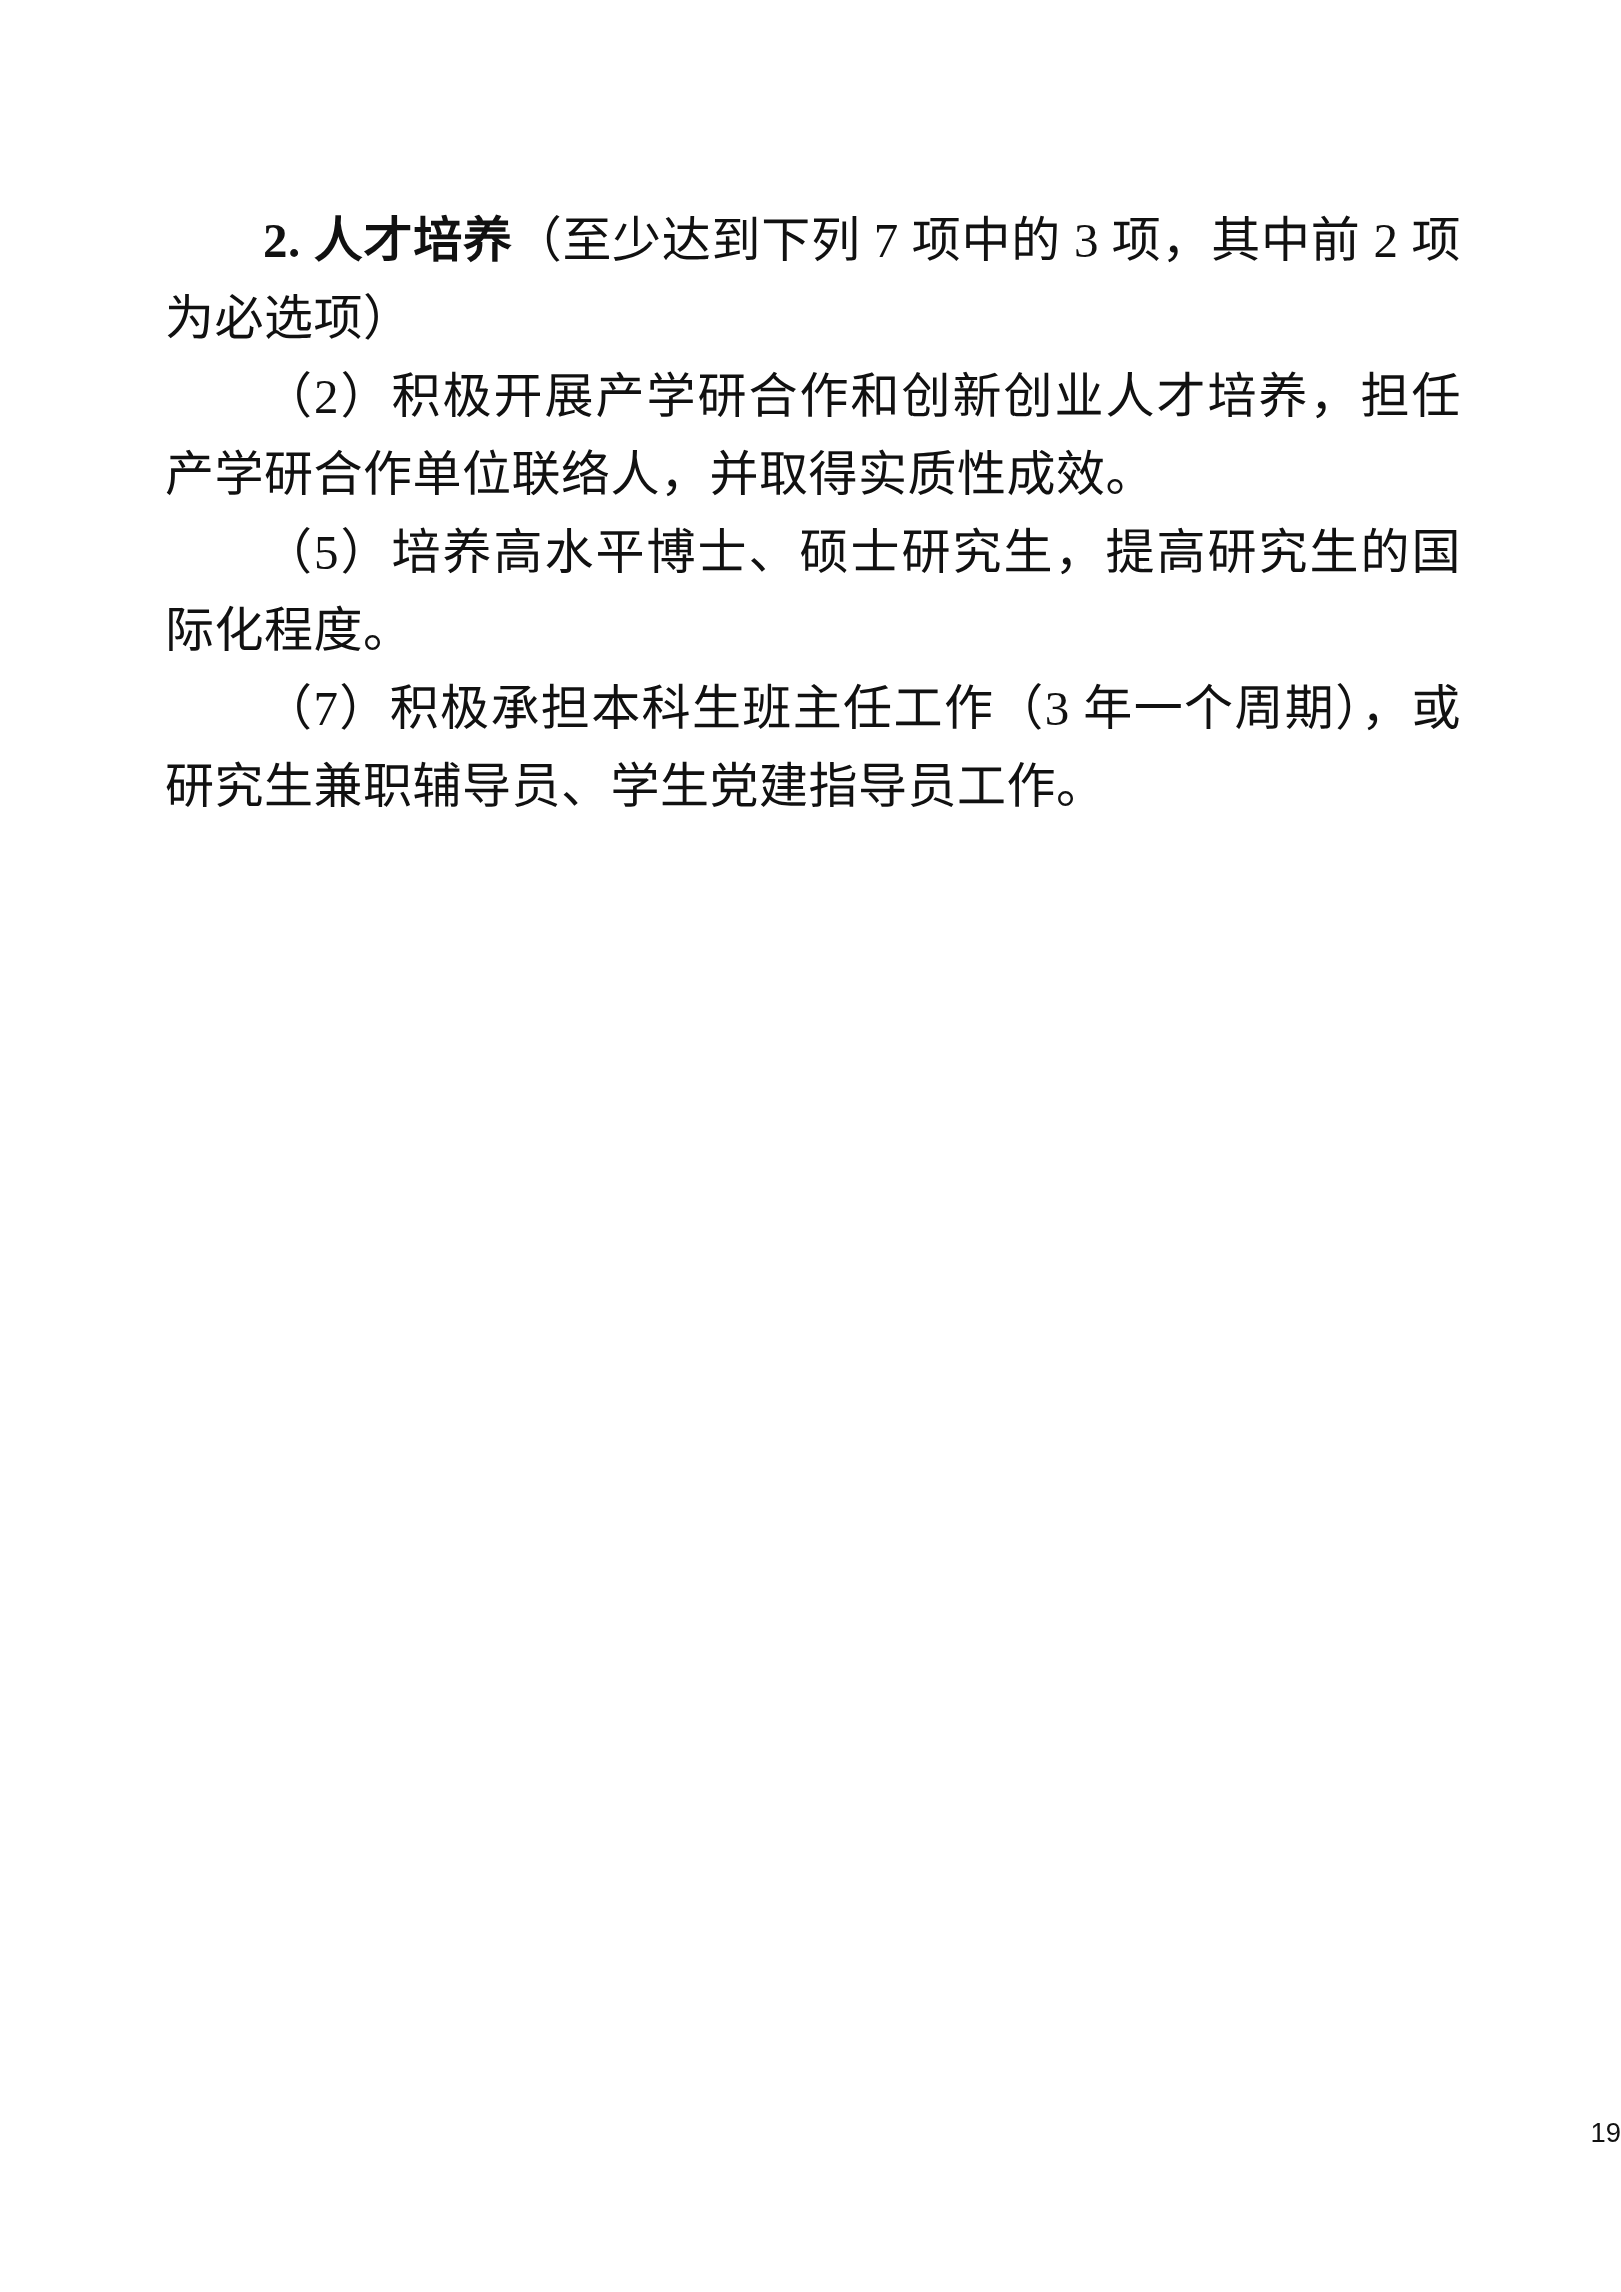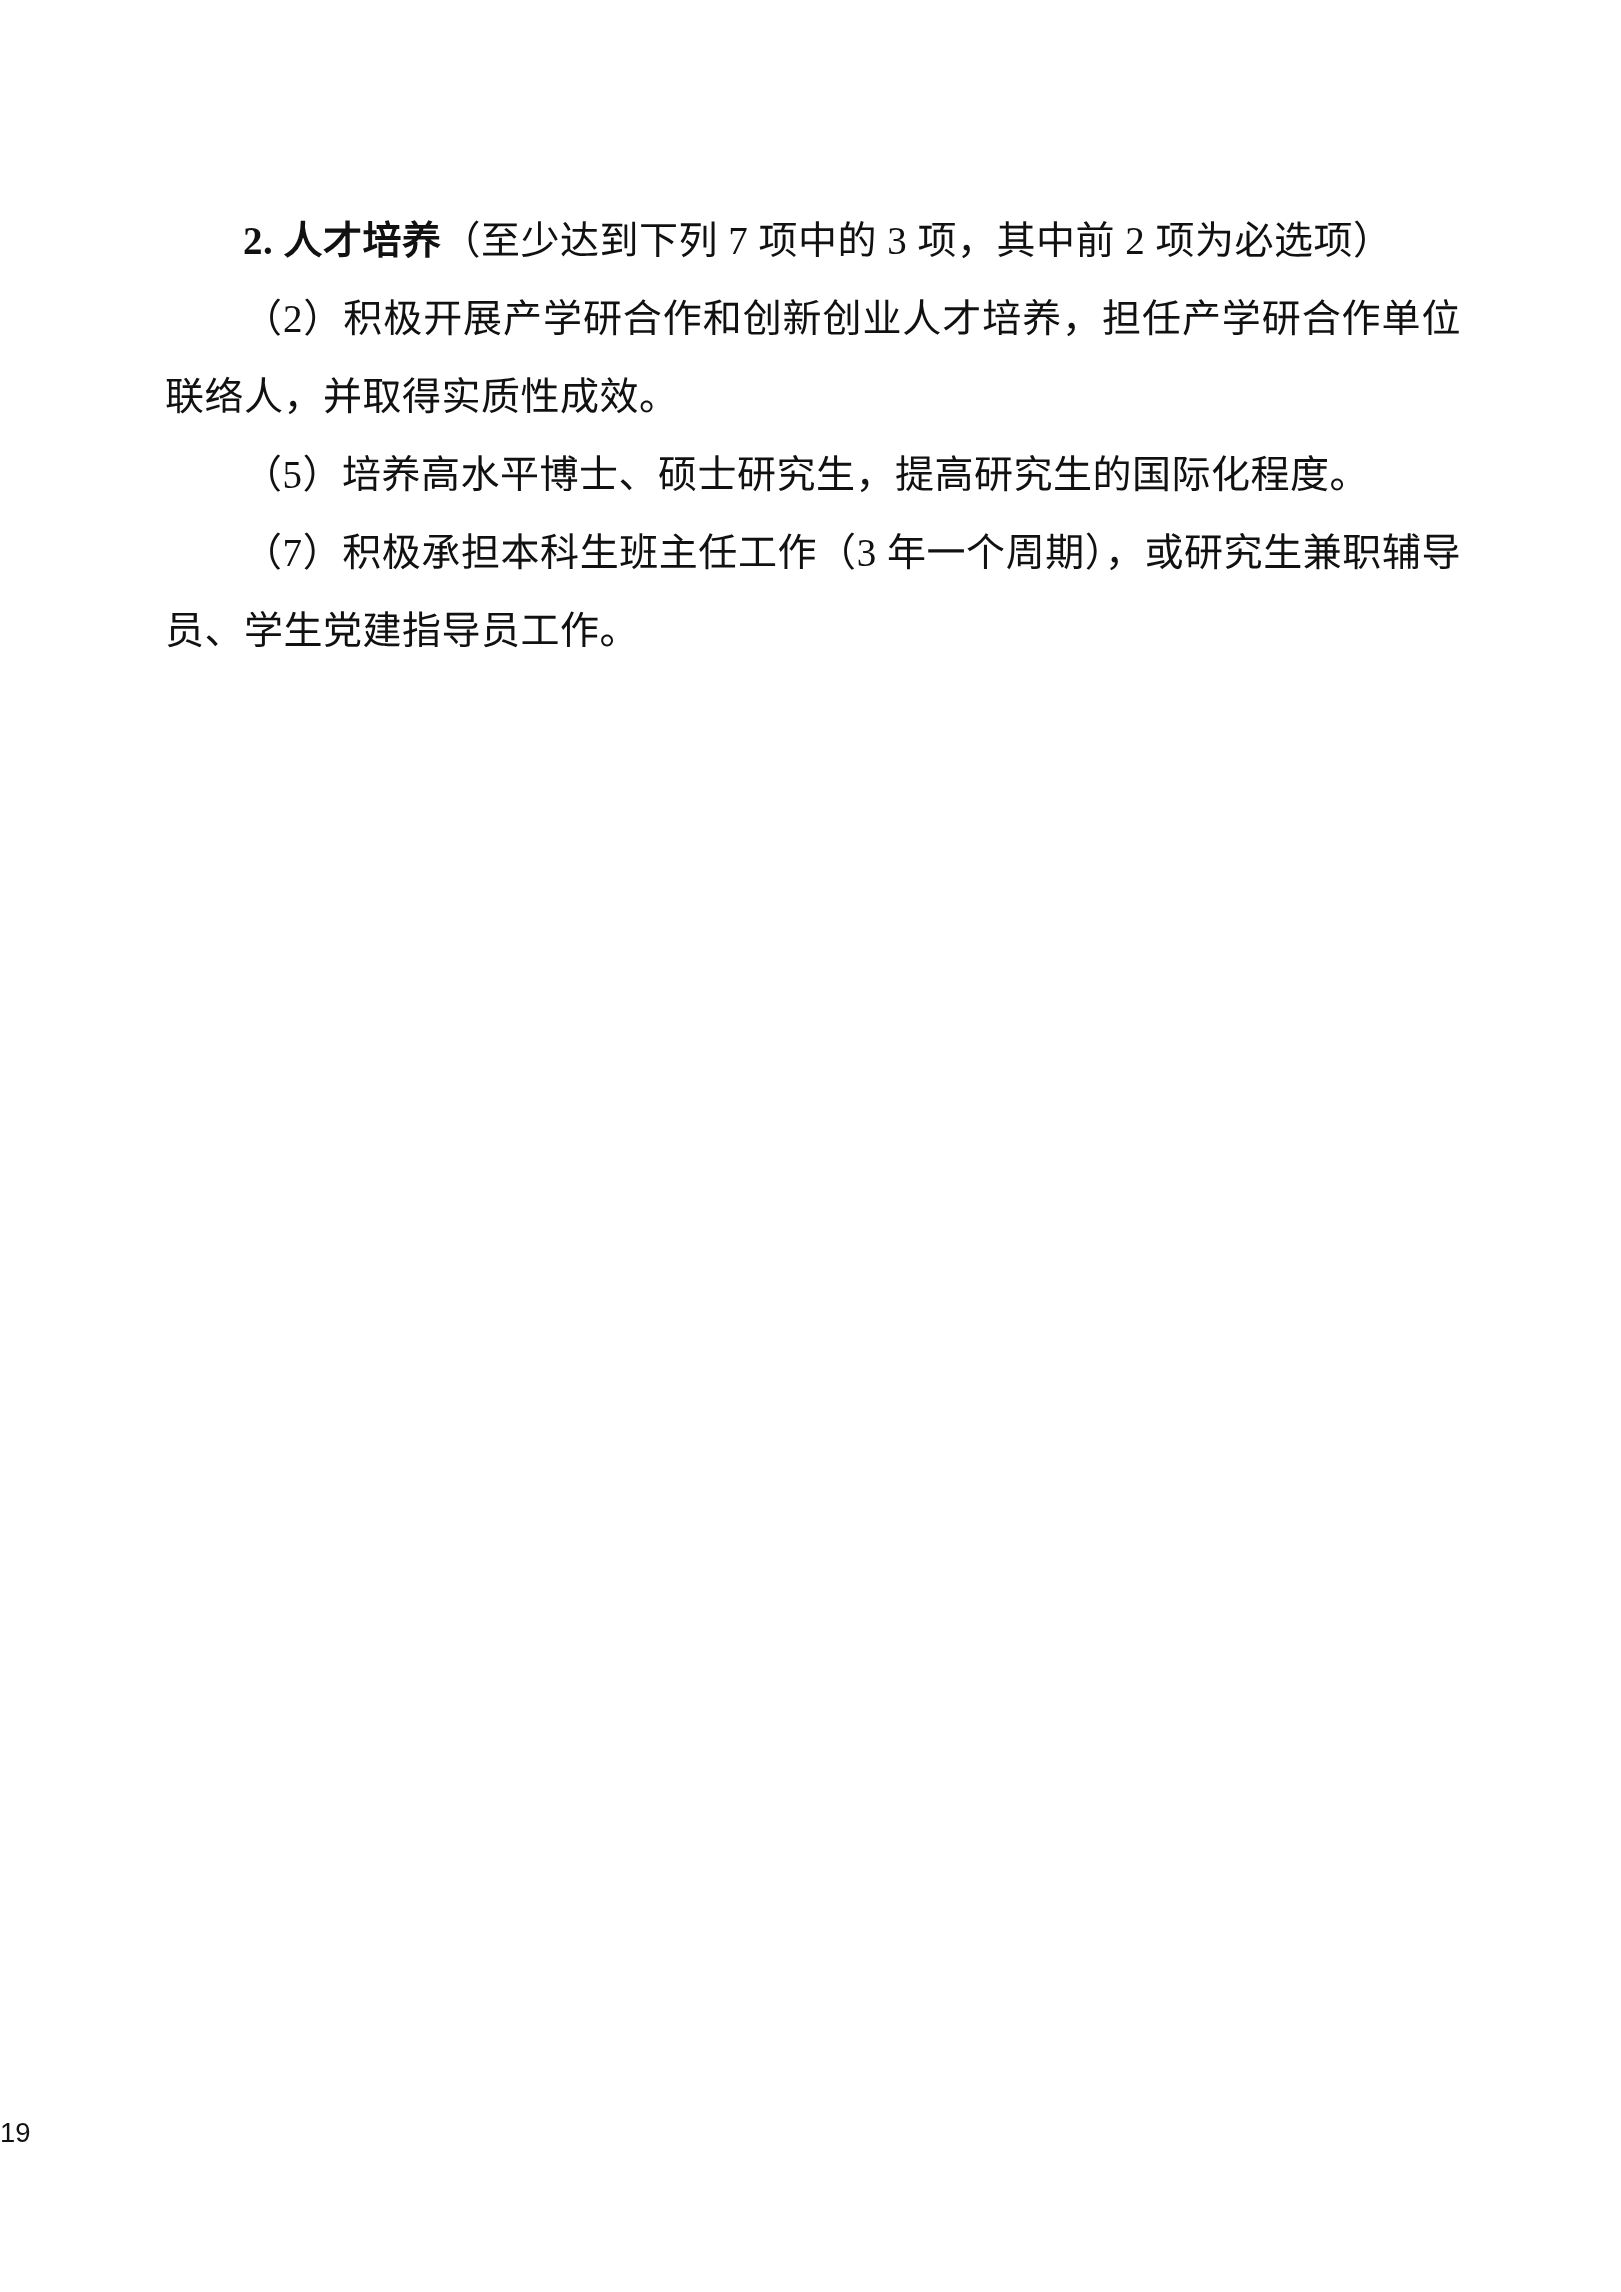--- a/index.html
+++ b/index.html
@@ -15,41 +15,41 @@
     background: #ffffff;
     color: #111111;
     font-family: "Liberation Serif", "DejaVu Serif", serif;
     overflow: hidden;
   }
   .content {
     position: absolute;
     top: 202px;
     left: 165px;
     width: 1296px;
-    font-size: 39px;
+    font-size: 49px;
     line-height: 78px;
     text-align: justify;
     text-justify: inter-ideograph;
     letter-spacing: 0.5px;
   }
   .para {
     margin: 0;
     padding: 0;
     text-indent: 2em;
     line-break: strict;
   }
   .para-heading .heading-bold {
     font-weight: bold;
   }
   .page-number {
     position: absolute;
     left: 0;
     bottom: 147px;
     width: 100%;
-    text-align: left;
+    text-align: right;
     font-family: "Liberation Sans", "DejaVu Sans", sans-serif;
     font-size: 27.4px;
     line-height: 1;
     color: #111111;
   }
 </style>
 </head>
 <body>
 
 <div class="page">

